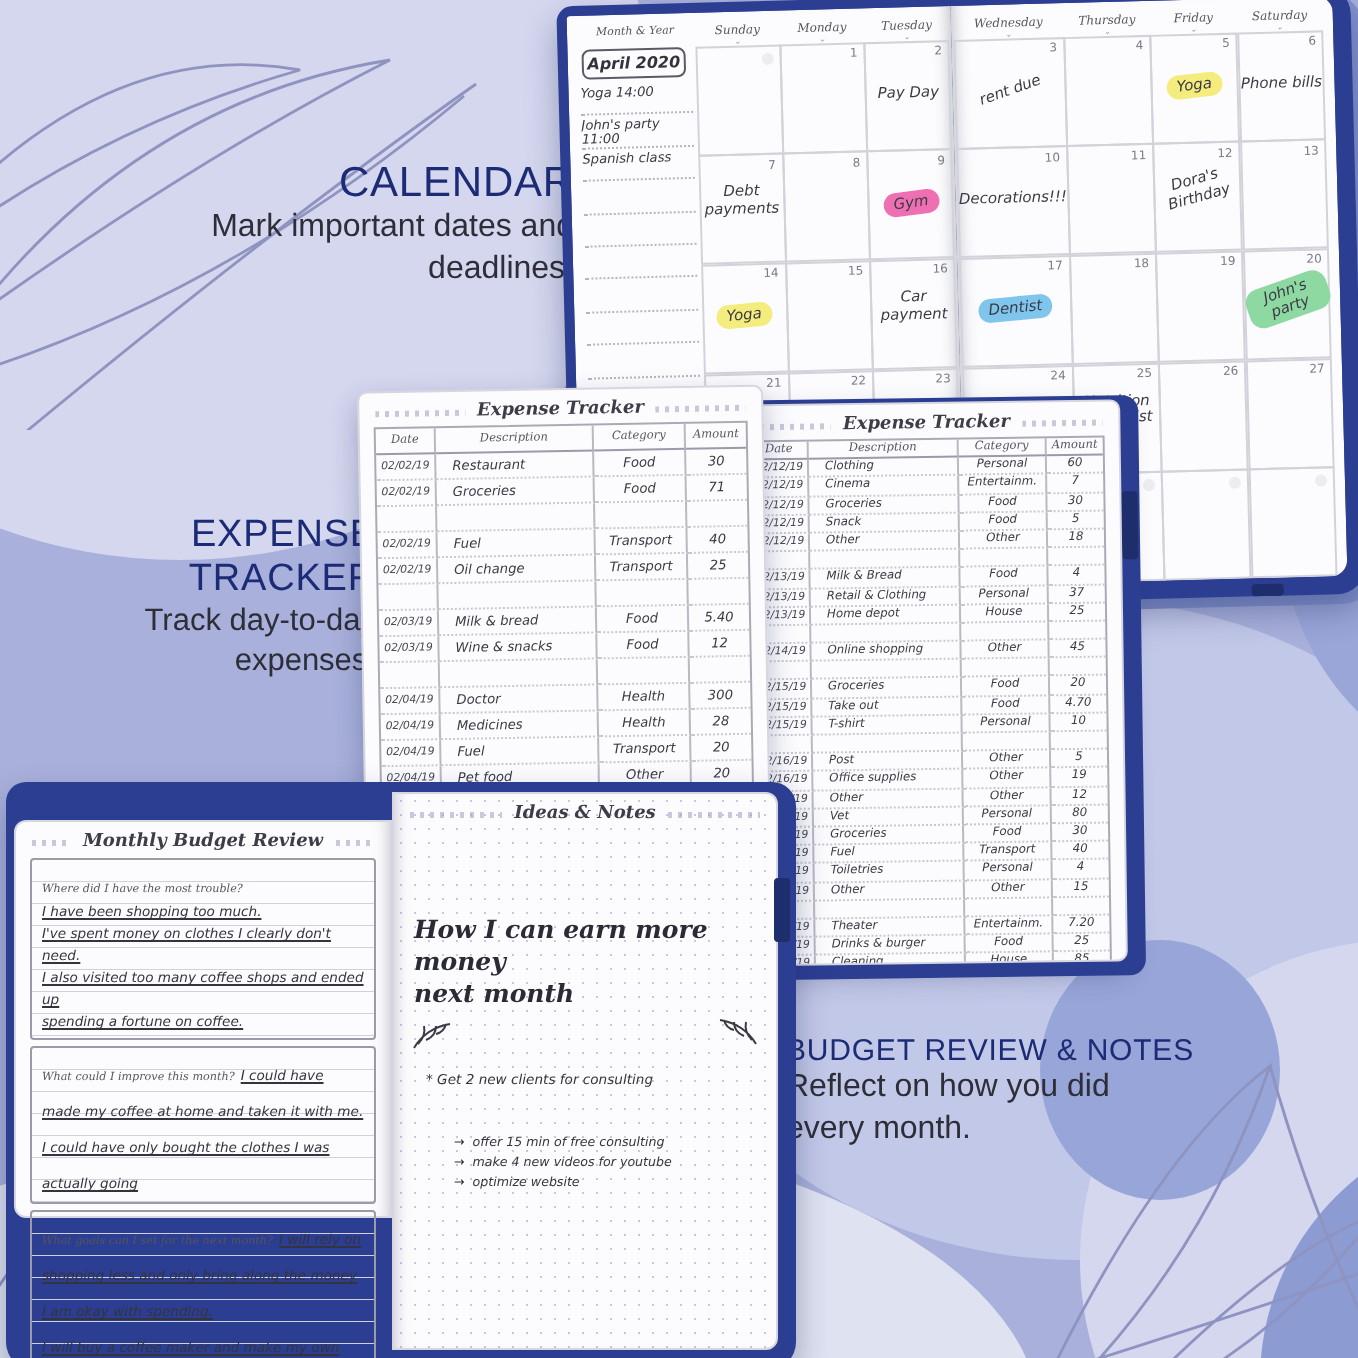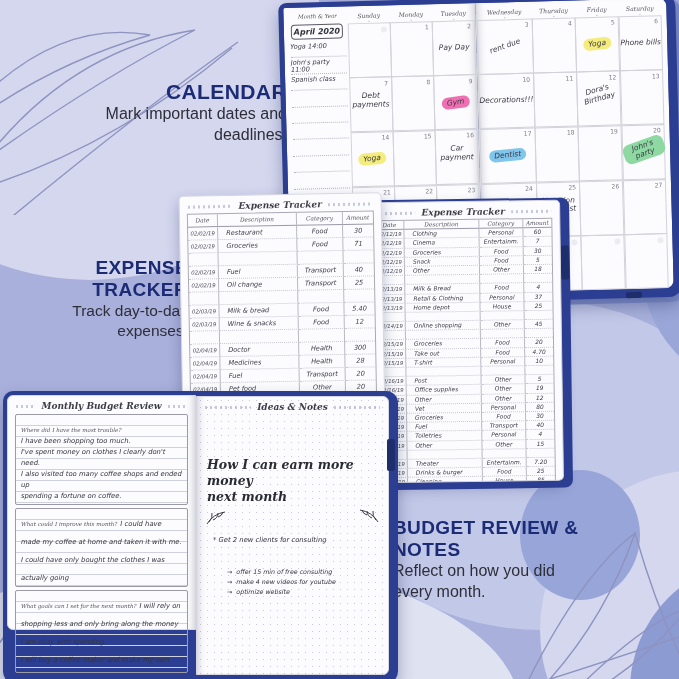--- a/index.html
+++ b/index.html
@@ -15,30 +15,30 @@
   .blob-br-light{left:540px;top:470px;width:320px;height:320px;background:#d4d7ee;}
   .blob-br-dark1{left:630px;top:560px;width:260px;height:260px;background:#8d9bd3;}
   .blob-br-dark2{left:520px;top:470px;width:120px;height:130px;background:#98a5d8;}
   .leafart{position:absolute;}
   .leafart path{fill:none;stroke:#8e93c0;stroke-width:1.4;}
   .corner-tab{position:absolute;left:645px;top:0;width:24px;height:12px;
     background:#2d49a8;border-radius:0 0 6px 6px;}
 
   
   .mlabel{position:absolute;z-index:2;}
-  .mlabel .t{font-weight:bold;color:#1c2b76;letter-spacing:.4px;line-height:1.16;}
+  .mlabel .t{font-weight:normal;color:#1c2b76;letter-spacing:.4px;line-height:1.16;}
   .mlabel .d{color:#2e2e39;line-height:1.3;}
   .lab-cal{left:57px;top:80px;width:230px;text-align:right;}
   .lab-cal .t{font-size:21px;}
   .lab-cal .d{font-size:16px;}
   .lab-exp{left:8px;top:257px;width:180px;text-align:right;}
   .lab-exp .t{font-size:19px;}
   .lab-exp .d{font-size:15.5px;}
   .lab-bud{left:393px;top:517px;width:205px;text-align:left;}
-  .lab-bud .t{font-size:19px;}
+  .lab-bud .t{font-size:15px;}
   .lab-bud .d{font-size:16px;}
   .ptitle{display:flex;align-items:center;margin:5px 8px 2px;}
   .ptitle .tt{font:italic bold 9px "DejaVu Serif",serif;color:#3d3d47;
     padding:0 6px;white-space:nowrap;}
   .squig{height:3px;flex:1;background:repeating-linear-gradient(90deg,#9aa0c0 0 2px,transparent 2px 5px);
     opacity:.55;align-self:center;}
   .tab{position:absolute;background:#1e2d6b;border-radius:2px;}
 
   
   .cal-spread{position:absolute;left:287px;top:3px;width:383px;height:290px;
@@ -94,34 +94,34 @@
   .exp-c.exp-h{font-family:"DejaVu Serif",serif;font-style:italic;font-size:5.8px;
     color:#55555f;border-bottom:0.8px solid #9a9aa8;}
   .exp-c.c1{text-align:left;padding-left:8px;}
   .exp-c.c0{font-size:5.4px;color:#4a4a56;}
 
   
   .bud-spread{position:absolute;left:6px;top:394px;width:384px;height:283px;z-index:6;}
   .bud-cover{position:absolute;inset:-3px -8px -8px -3px;background:#2c3e92;
     border-radius:10px 12px 14px 14px;box-shadow:0 8px 16px rgba(30,40,90,.35);}
   .bud-page{position:absolute;background:#fcfcfe;border:1px solid #d6d6e0;box-sizing:border-box;}
-  .rev-page{left:1px;top:1px;width:189px;height:235px;border-radius:6px 0 0 6px;
+  .rev-page{left:1px;top:16px;width:189px;height:199px;border-radius:6px 0 0 6px;
     box-shadow:inset -7px 0 8px -7px rgba(60,60,90,.35);}
   .notes-page{left:190px;top:2px;width:193px;height:279px;border-radius:0 6px 6px 0;
     box-shadow:inset 7px 0 8px -7px rgba(60,60,90,.35);
     background-image:radial-gradient(#c6c8dd 0.6px,transparent 0.7px);background-size:7px 7px;}
   .notes-tab{right:-7px;top:42px;width:8px;height:32px;}
   .bsec{margin:3px 7px;border:0.8px solid #9a9aa8;border-radius:2px;padding:3px 5px 2px;
     background:repeating-linear-gradient(to bottom,transparent 0 10.4px,#d0d1de 10.4px 11px);
     overflow:hidden;}
   .bsec:nth-of-type(1){height:84px;}
   .bsec:nth-of-type(2){height:72px;}
   .bsec:nth-of-type(3){height:76px;}
   .bprompt{font:italic 5.6px "DejaVu Serif",serif;color:#55555f;margin-right:3px;}
-  .banswer{font:oblique 6.8px/11px "DejaVu Sans",sans-serif;color:#34343f;white-space:pre-line;}
+  .banswer{font:oblique 6.8px/11px "DejaVu Sans",sans-serif;color:#34343f;white-space:pre-line;text-decoration:underline;}
   .banswer.block{display:block;}
   .notes-heading{font:italic bold 12.5px/1.25 "DejaVu Serif",serif;color:#2b2b35;
     white-space:pre-line;margin:14px 10px 4px;position:relative;}
   .leaf-doodle{position:absolute;width:22px;height:16px;}
   .leaf-doodle path{fill:none;stroke:#3b3b45;stroke-width:1;}
   .ld-l{left:-2px;bottom:-6px;}
   .ld-r{right:-2px;bottom:-4px;transform:scaleX(-1);}
   .bullet1{font:oblique 6.8px "DejaVu Sans",sans-serif;color:#34343f;margin:16px 0 23px 16px;}
   .sub{font:oblique 6.3px/10px "DejaVu Sans",sans-serif;color:#34343f;margin-left:30px;}
   .sub .arrow{margin-right:4px;color:#2e2e38;}

